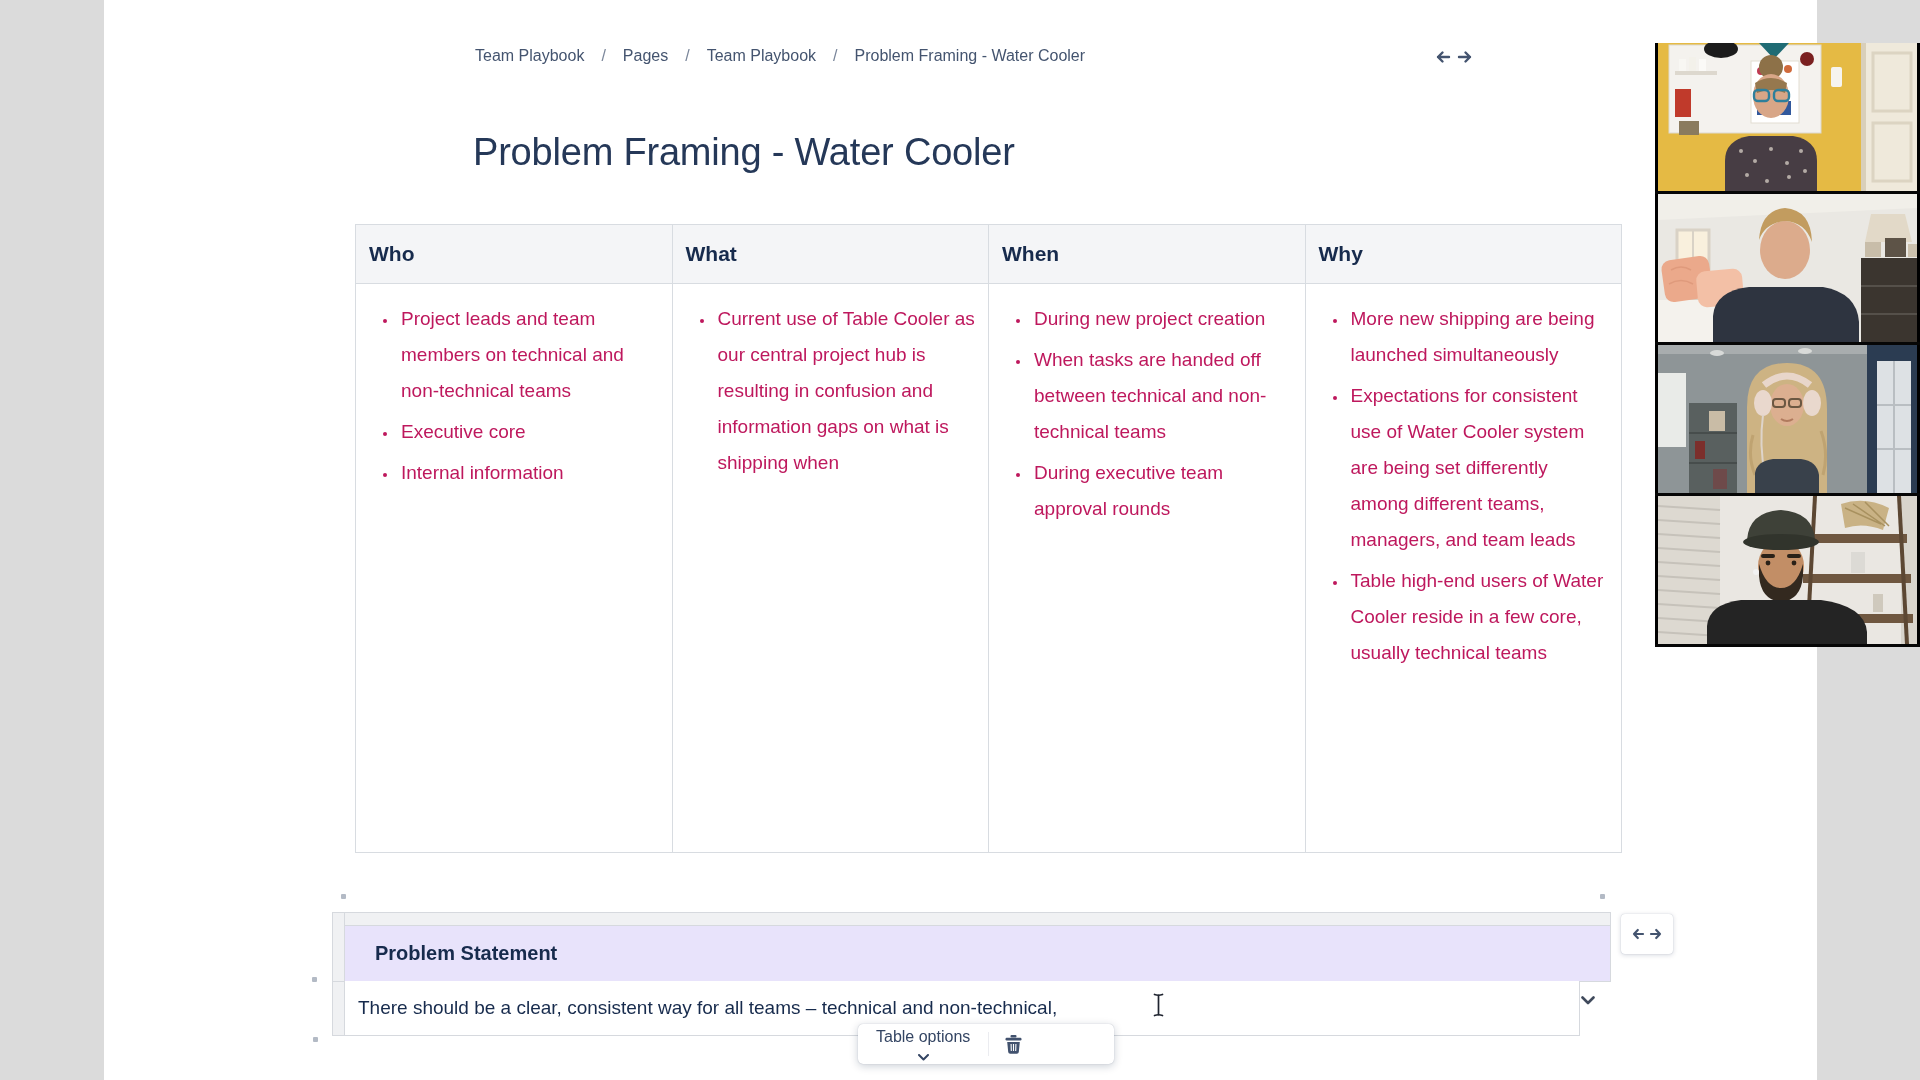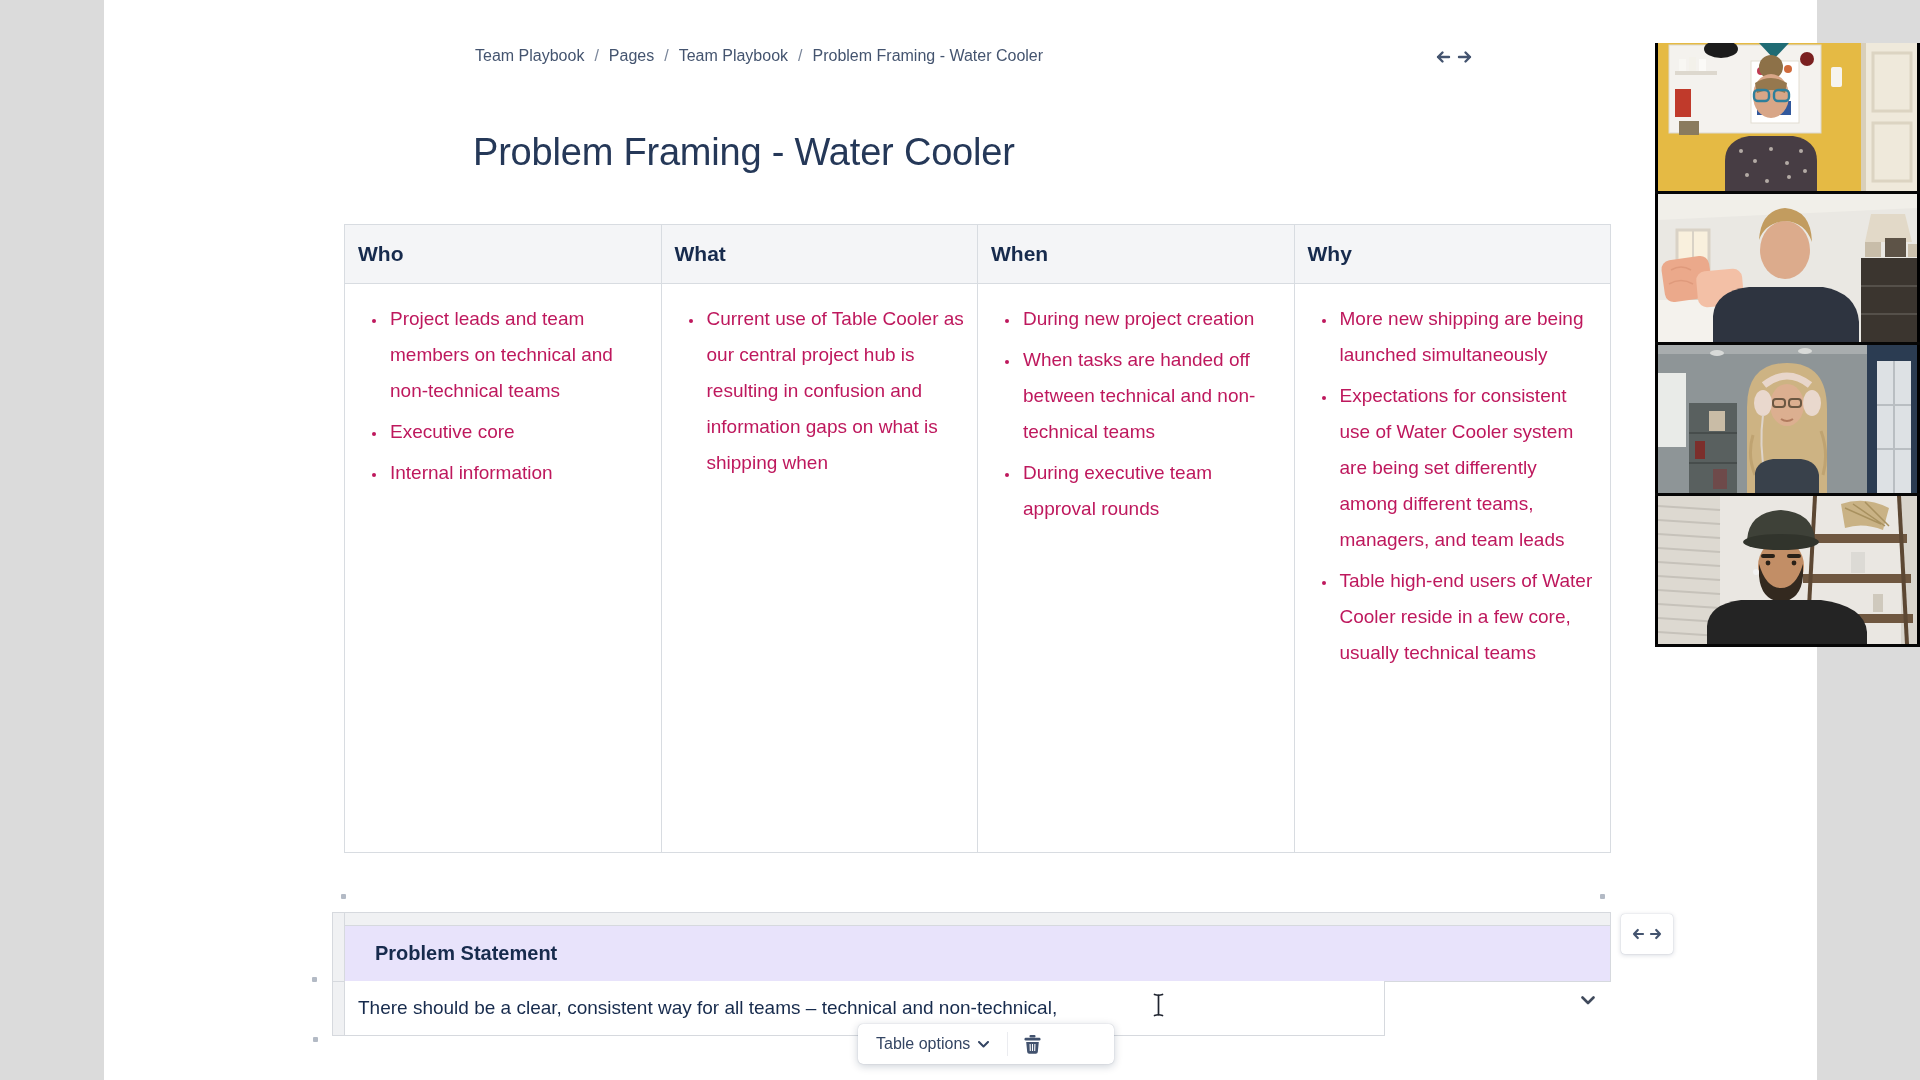--- a/index.html
+++ b/index.html
@@ -5,73 +5,73 @@
   html,body{margin:0;padding:0;}
   body{
     width:1920px;height:1080px;position:relative;overflow:hidden;
     background:#dbdbdb;
     font-family:"Liberation Sans", sans-serif;
     color:#172b4d;
   }
   .app-window{position:absolute;left:104px;top:0;width:1713px;height:1080px;background:#ffffff;}
 
   
-  .breadcrumb{position:absolute;left:475px;top:47px;display:flex;align-items:center;gap:10px;
+  .breadcrumb{position:absolute;left:475px;top:47px;display:flex;align-items:center;gap:17px;
     font-size:16px;color:#44546f;white-space:nowrap;}
   .bc-item{cursor:pointer;}
   .bc-sep{color:#7a869a;}
 
   
   .page-width-toggle{position:absolute;left:1432px;top:44px;width:44px;height:26px;
     display:flex;align-items:center;justify-content:center;cursor:pointer;}
 
   
   .page-title{position:absolute;left:473px;top:106px;font-size:38px;font-weight:500;
     color:#253858;letter-spacing:-0.2px;}
 
   
-  .wwww-table{position:absolute;left:344px;top:224px;width:1267px;border-collapse:collapse;table-layout:fixed;}
+  .wwww-table{position:absolute;left:355px;top:224px;width:1267px;border-collapse:collapse;table-layout:fixed;}
   .wwww-table th{height:58px;background:#f4f5f7;border:1px solid #d8dce1;
     font-size:21px;font-weight:700;text-align:left;padding:0 13px;color:#172b4d;}
   .wwww-table td{height:544px;background:#fff;border:1px solid #d8dce1;vertical-align:top;
     padding:12px 13px;font-size:19px;color:#be185d;}
   .wwww-table ul{margin:0;padding-left:29px;}
   .wwww-table li{margin:5px 0;line-height:36px;padding-left:3px;}
   .wwww-table li::marker{font-size:14px;}
 
   
   .pt-gutter-top{position:absolute;left:332px;top:912px;width:1279px;height:14px;
     background:#f0f1f3;border:1px solid #d6d9de;box-sizing:border-box;}
   .pt-gutter-corner{position:absolute;left:332px;top:912px;width:13px;height:14px;
     border-right:1px solid #d6d9de;box-sizing:border-box;}
   .pt-gutter-left{position:absolute;left:332px;top:925px;width:13px;height:111px;
     background:#f0f1f3;border:1px solid #d6d9de;border-top:none;box-sizing:border-box;}
   .pt-gutter-left .row-line{position:absolute;left:0;top:56px;width:100%;height:1px;background:#d6d9de;}
   .pt-header{position:absolute;left:344px;top:925px;width:1267px;height:57px;
     background:#e8e3fb;border:1px solid #d6d9de;box-sizing:border-box;
     display:flex;align-items:center;padding:0 30px;font-size:20px;font-weight:700;color:#172b4d;}
-  .pt-body{position:absolute;left:344px;top:981px;width:1041px;height:55px;
+  .pt-body{position:absolute;left:344px;top:981px;width:1236px;height:55px;
     background:#ffffff;border:1px solid #d6d9de;border-top:none;box-sizing:border-box;
     display:flex;align-items:center;padding:18px 13px;font-size:19px;color:#172b4d;}
   .cell-options-chevron{position:absolute;left:1578px;top:991px;width:20px;height:18px;
     display:flex;align-items:center;justify-content:center;cursor:pointer;}
   .handle-dot{position:absolute;width:5px;height:5px;background:#b3bac5;border-radius:1px;}
 
   
   .table-expand-card{position:absolute;left:1621px;top:914px;width:52px;height:40px;background:#fff;
     border-radius:4px;box-shadow:0 1px 5px rgba(9,30,66,.18), 0 0 1px rgba(9,30,66,.25);
     display:flex;align-items:center;justify-content:center;cursor:pointer;}
 
   
   .table-toolbar{position:absolute;left:858px;top:1024px;width:256px;height:40px;background:#fff;
     border-radius:5px;box-shadow:0 2px 8px rgba(9,30,66,.22), 0 0 1px rgba(9,30,66,.3);
     display:flex;align-items:center;padding:0 6px;box-sizing:border-box;}
   .table-options-btn{display:flex;align-items:center;gap:8px;padding:6px 12px;border-radius:3px;
     font-size:16px;color:#344563;cursor:pointer;background:transparent;border:none;
-    font-family:"Liberation Sans", sans-serif;}
+    font-family:"Liberation Sans", sans-serif;flex-direction:column;}
   .toolbar-divider{width:1px;height:24px;background:#ebecf0;margin:0 6px;}
   .trash-btn{width:36px;height:30px;display:flex;align-items:center;justify-content:center;
     border:none;background:transparent;cursor:pointer;border-radius:3px;}
 
   
   .ibeam-cursor{position:absolute;left:1152px;top:993px;}
 
   
   .video-strip{position:absolute;left:1655px;top:43px;width:265px;height:604px;background:#060606;
     display:flex;flex-direction:column;gap:3px;}

